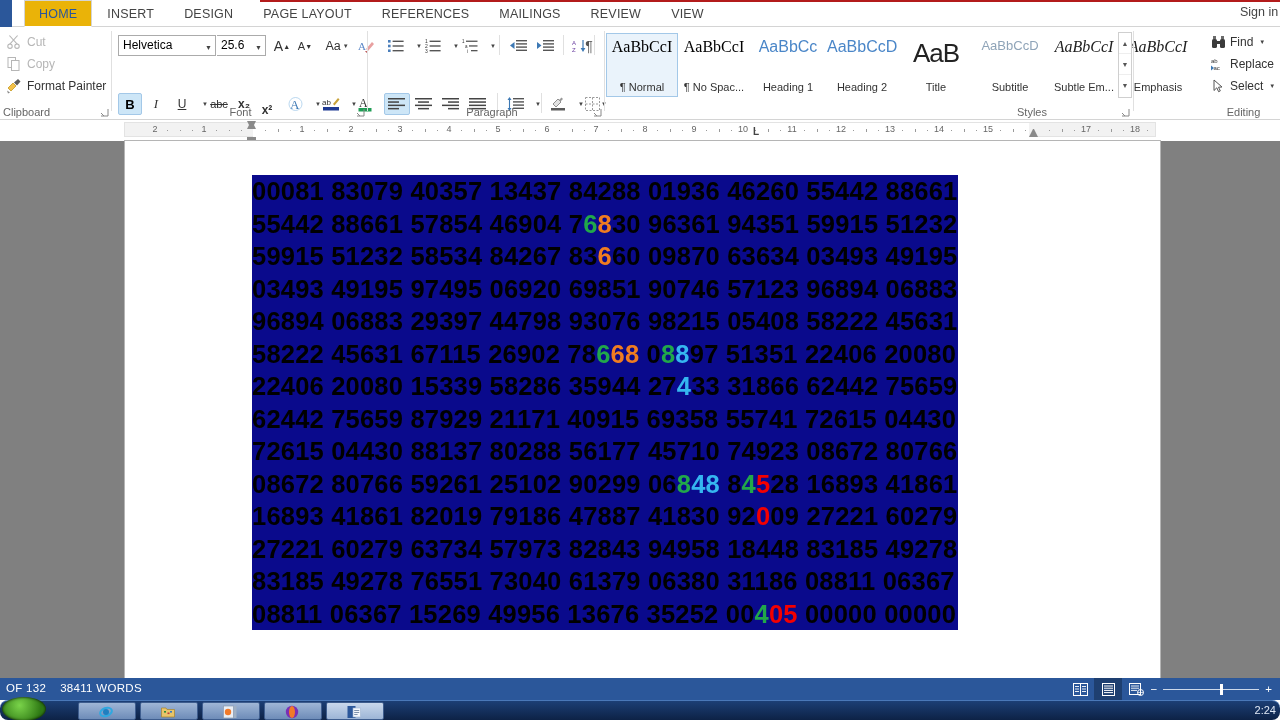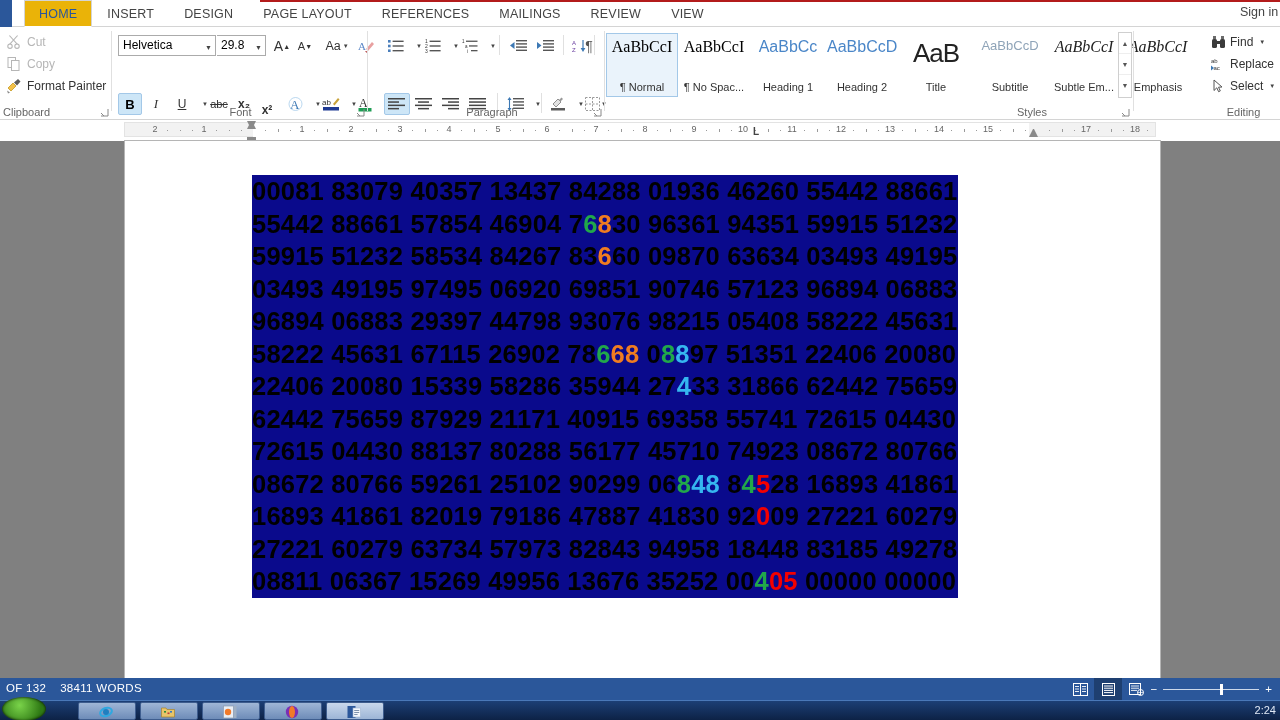--- a/index.html
+++ b/index.html
@@ -184,20 +184,21 @@
   .vbtn.on{ background:#1e3f70; }
   .zoomwrap{ position:absolute; right:8px; top:0; height:22px; display:flex; align-items:center; gap:6px; }
   .zline{ width:96px; height:1px; background:#cdd9ea; position:relative; }
   .zhandle{ position:absolute; left:57px; top:-5px; width:3px; height:11px; background:#fff; }
 
   
   .taskbar{
     position:absolute; bottom:0; left:0; width:1280px; height:20px;
     background:linear-gradient(#1c3f75,#0d2246);
     border-top:1px solid #4a78b8;
+    border-radius:8px;
   }
   .startbtn{
     position:absolute; left:2px; top:-4px; width:44px; height:24px; border-radius:50%;
     background:radial-gradient(circle at 40% 35%, #7ad34a, #2f7a14 70%);
     box-shadow:0 0 3px #000 inset;
   }
   .tbitem{
     position:absolute; top:1px; width:58px; height:18px;
     background:linear-gradient(#9fb6d6,#6e8cb8); border:1px solid #3e5d8e; border-radius:2px;
   }
@@ -270,21 +271,21 @@
       </div>
       <div class="sep" style="right:0;"></div>
     </div>
 
     <div class="grp" id="g-font">
       <div class="fontname">
         <span>Helvetica</span>
         <span class="cbarrow">▼</span>
       </div>
       <div class="fontsize">
-        <span>29.8</span>
+        <span>25.6</span>
         <span class="cbarrow">▼</span>
       </div>
       <div class="rbtn" style="left:158px; top:8px; width:22px;">
         <span style="font-size:14px">A</span>
           <span style="font-size:7px;vertical-align:top">▲</span>
       </div>
       <div class="rbtn" style="left:181px; top:8px; width:22px;">
         <span style="font-size:11px">A</span>
           <span style="font-size:7px;vertical-align:top">▼</span>
       </div>
@@ -733,20 +734,21 @@
           <div class="textline"><span style="color: rgb(0, 0, 0);">59915 51232 58534 84267 83</span><span style="color: rgb(240, 124, 32);">6</span><span style="color: rgb(0, 0, 0);">60 09870 63634 03493 49195</span></div>
           <div class="textline"><span style="color: rgb(0, 0, 0);">03493 49195 97495 06920 69851 90746 57123 96894 06883</span></div>
           <div class="textline"><span style="color: rgb(0, 0, 0);">96894 06883 29397 44798 93076 98215 05408 58222 45631</span></div>
           <div class="textline"><span style="color: rgb(0, 0, 0);">58222 45631 67115 26902 78</span><span style="color: rgb(33, 168, 74);">6</span><span style="color: rgb(240, 124, 32);">68</span><span style="color: rgb(0, 0, 0);"> 0</span><span style="color: rgb(33, 168, 74);">8</span><span style="color: rgb(53, 182, 240);">8</span><span style="color: rgb(0, 0, 0);">97 51351 22406 20080</span></div>
           <div class="textline"><span style="color: rgb(0, 0, 0);">22406 20080 15339 58286 35944 27</span><span style="color: rgb(53, 182, 240);">4</span><span style="color: rgb(0, 0, 0);">33 31866 62442 75659</span></div>
           <div class="textline"><span style="color: rgb(0, 0, 0);">62442 75659 87929 21171 40915 69358 55741 72615 04430</span></div>
           <div class="textline"><span style="color: rgb(0, 0, 0);">72615 04430 88137 80288 56177 45710 74923 08672 80766</span></div>
           <div class="textline"><span style="color: rgb(0, 0, 0);">08672 80766 59261 25102 90299 06</span><span style="color: rgb(33, 168, 74);">8</span><span style="color: rgb(53, 182, 240);">48</span><span style="color: rgb(0, 0, 0);"> 8</span><span style="color: rgb(33, 168, 74);">4</span><span style="color: rgb(244, 0, 0);">5</span><span style="color: rgb(0, 0, 0);">28 16893 41861</span></div>
           <div class="textline"><span style="color: rgb(0, 0, 0);">16893 41861 82019 79186 47887 41830 92</span><span style="color: rgb(244, 0, 0);">0</span><span style="color: rgb(0, 0, 0);">09 27221 60279</span></div>
           <div class="textline"><span style="color: rgb(0, 0, 0);">27221 60279 63734 57973 82843 94958 18448 83185 49278</span></div>
+          <div class="textline"><span style="color: rgb(0, 0, 0);">83185 49278 76551 73040 61379 06380 31186 08811 06367</span></div>
           <div class="textline"><span style="color: rgb(0, 0, 0);">08811 06367 15269 49956 13676 35252 00</span><span style="color: rgb(33, 168, 74);">4</span><span style="color: rgb(244, 0, 0);">05</span><span style="color: rgb(0, 0, 0);"> 00000 00000</span></div>
         </div>
     </div>
   </div>
 
   <div class="statusbar">
     <div class="sb-left">
       <span>OF 132</span>
       <span>38411 WORDS</span>
     </div>

